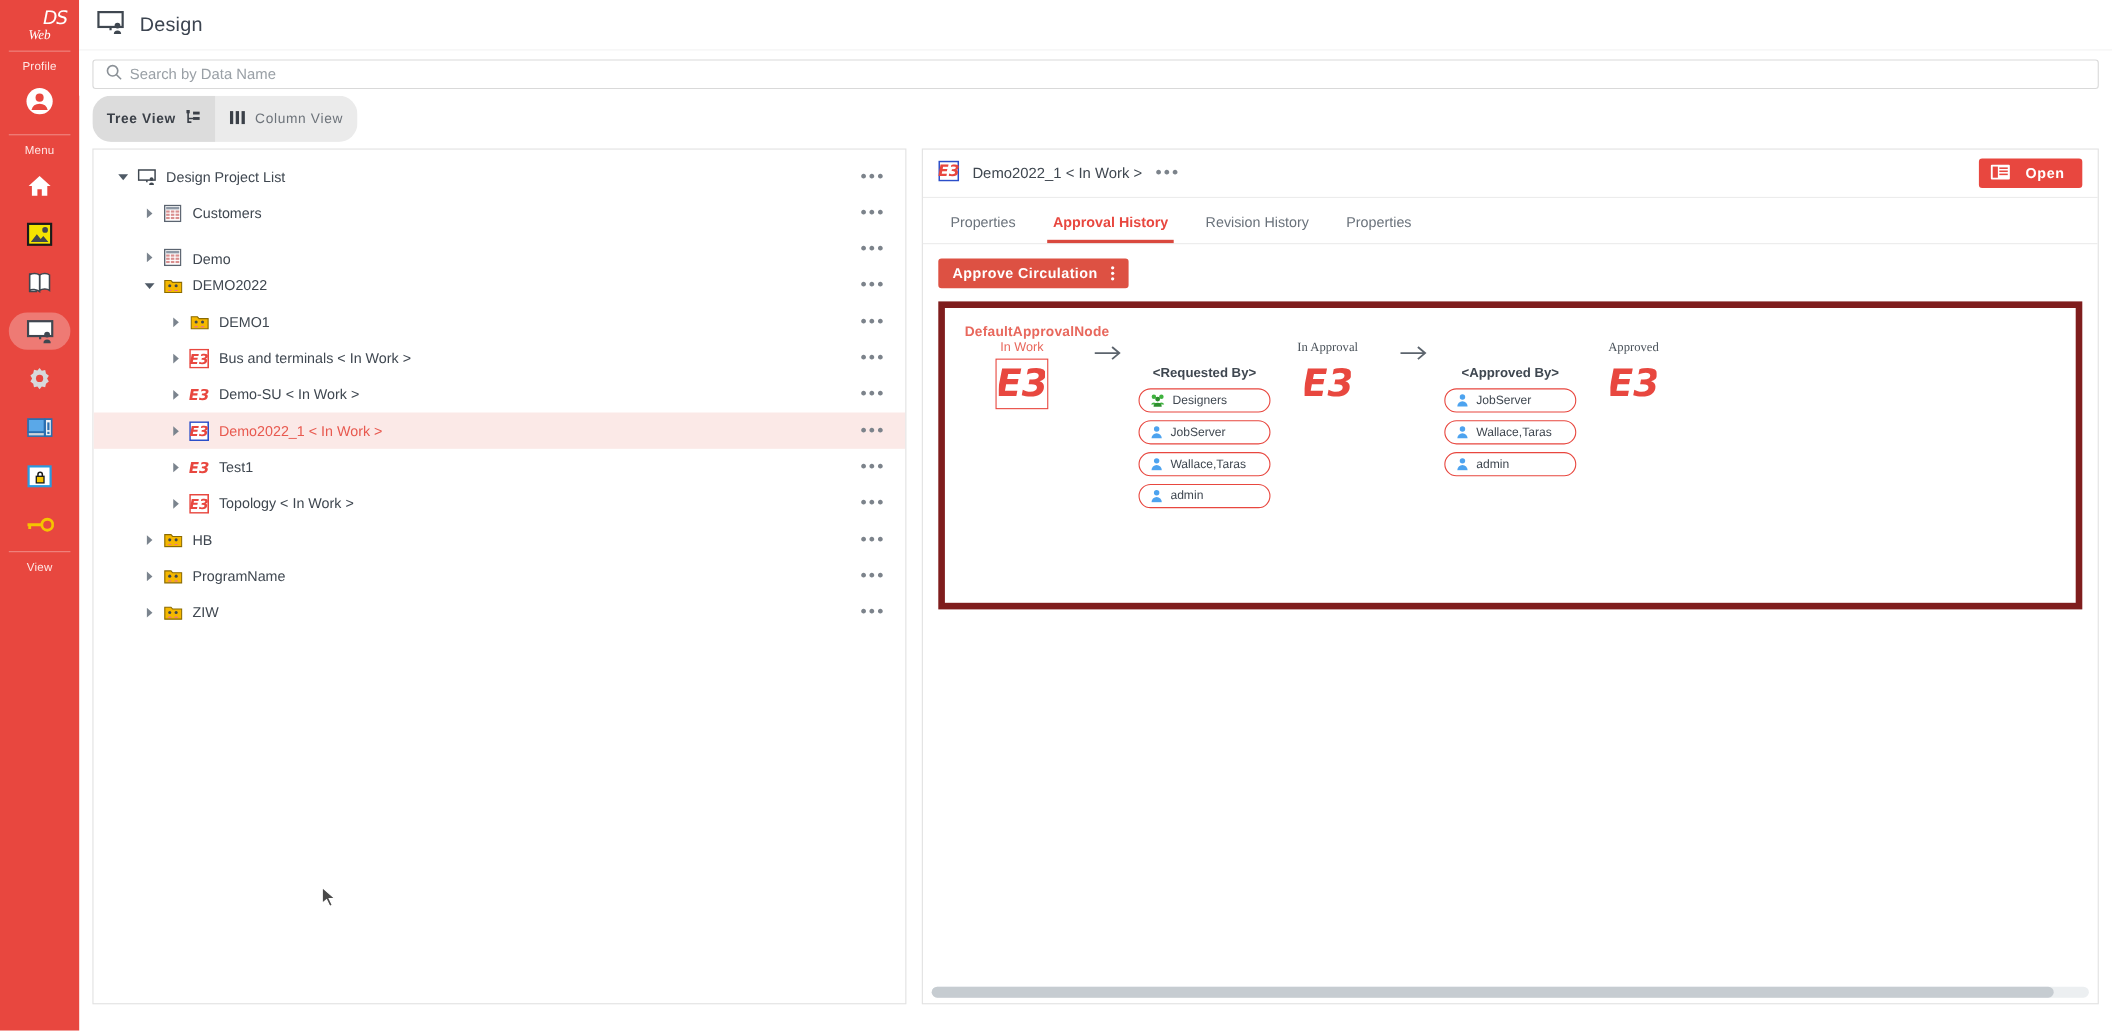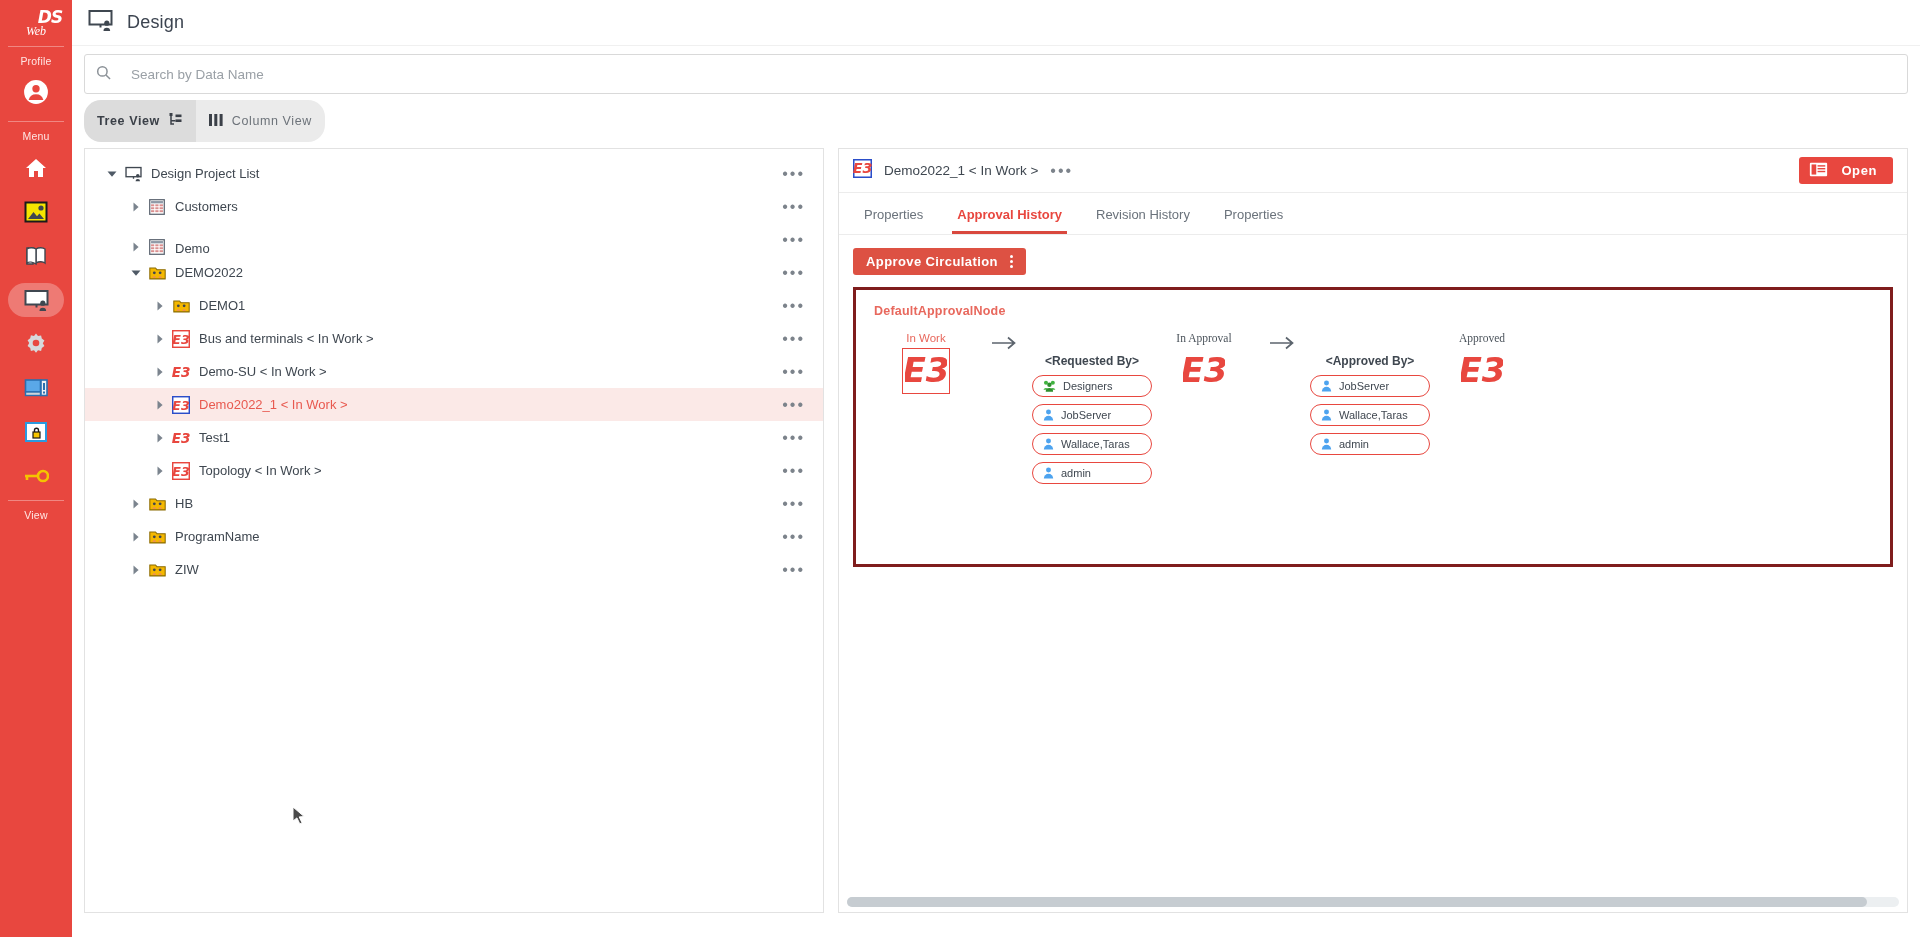--- a/index.html
+++ b/index.html
@@ -19,21 +19,21 @@
     flex: 0 0 72px;
     color: #fff;
   }
   .rail-logo {
     height: 44px; width: 100%;
     display: flex; flex-direction: column; align-items: center; justify-content: center;
     padding-top: 4px;
   }
   .rail-logo .ds {
     font-family: "DejaVu Sans", sans-serif;
-    font-weight: bold; font-style: italic;
+    font-weight: normal; font-style: italic;
     font-size: 17px; line-height: 15px; color: #ffffff;
     letter-spacing: -1px;
     margin-left: 28px;
   }
   .rail-logo .web {
     font-style: italic; font-size: 12px; line-height: 13px; color: #ffffff;
     font-family: "Liberation Serif", serif;
   }
   .rail-sep { width: 56px; height: 1px; background: rgba(255,255,255,.35); margin: 2px 0; }
   .rail-cap { font-size: 10.5px; color: #ffe6e4; padding: 6px 0 4px; letter-spacing: .2px; }
@@ -58,22 +58,22 @@
     border-bottom: 1px solid #f0f0f0;
     flex: 0 0 46px;
   }
   .topbar .title {
     font-size: 18px; color: #3c4450; letter-spacing: .2px;
   }
 
   
   .searchwrap { padding: 8px 12px 6px 12px; background:#fff; flex:0 0 auto;}
   .searchbox {
-    height: 40px; border: 1px solid #d9d9d9; border-radius: 3px;
-    display: flex; align-items: center; gap: 20px; padding: 0 11px;
+    height: 27px; border: 1px solid #d9d9d9; border-radius: 3px;
+    display: flex; align-items: center; gap: 7px; padding: 0 11px;
     background: #fff;
   }
   .searchbox .ph { font-size: 13.5px; color: #9aa0a6; }
 
   
   .viewbar { padding: 0 12px 6px 12px; display:flex; flex:0 0 auto; }
   .segment { display: flex; border-radius: 17px; overflow: hidden; }
   .seg {
     display: flex; align-items: center; gap: 9px;
     height: 42px; padding: 0 13px;
@@ -157,26 +157,26 @@
     height: 27px; border-radius: 3px;
     display: inline-flex; align-items: center; gap: 12px;
     padding: 0 13px; font-size: 13px; font-weight: bold;
     letter-spacing: .4px; cursor: pointer;
     font-family: "Liberation Sans", sans-serif;
   }
   .vdots { display:flex; flex-direction:column; gap:2px; }
   .vdots i { width:3px;height:3px;background:#fff;border-radius:50%;display:block;}
 
   .flowcard {
-    margin-top: 12px; border: 3px solid #7f1d1d; background: #fff;
+    margin-top: 12px; border: 6px solid #7f1d1d; background: #fff;
     height: 280px; position: relative; padding: 14px 18px;
   }
   .flow-title { font-size: 12.5px; color: #e8685d; font-weight: bold; letter-spacing: .2px;}
 
-  .flow { display: flex; align-items: flex-start; margin-top: 14px; }
+  .flow { display: flex; align-items: flex-start; margin-top: 2px; }
   .fcol { display: flex; flex-direction: column; align-items: center; }
   .fcol-state { width: 104px; }
   .state-lbl { font-size: 11.5px; margin-bottom: 4px; white-space: nowrap;}
   .state-lbl.inwork { color: #e8685d; }
   .state-lbl.dark { color: #4b535b; font-family: Liberation Serif, serif; }
   .logo-box { width: 48px; height: 46px; display:flex;align-items:center;justify-content:center; }
   .logo-box.boxed { border: 1.5px solid #e8473f; }
   .arrowcell { width: 54px; display:flex; align-items:center; justify-content:center; padding-top: 18px;}
 
   .fcol-people { width: 120px; padding-top: 22px; }

